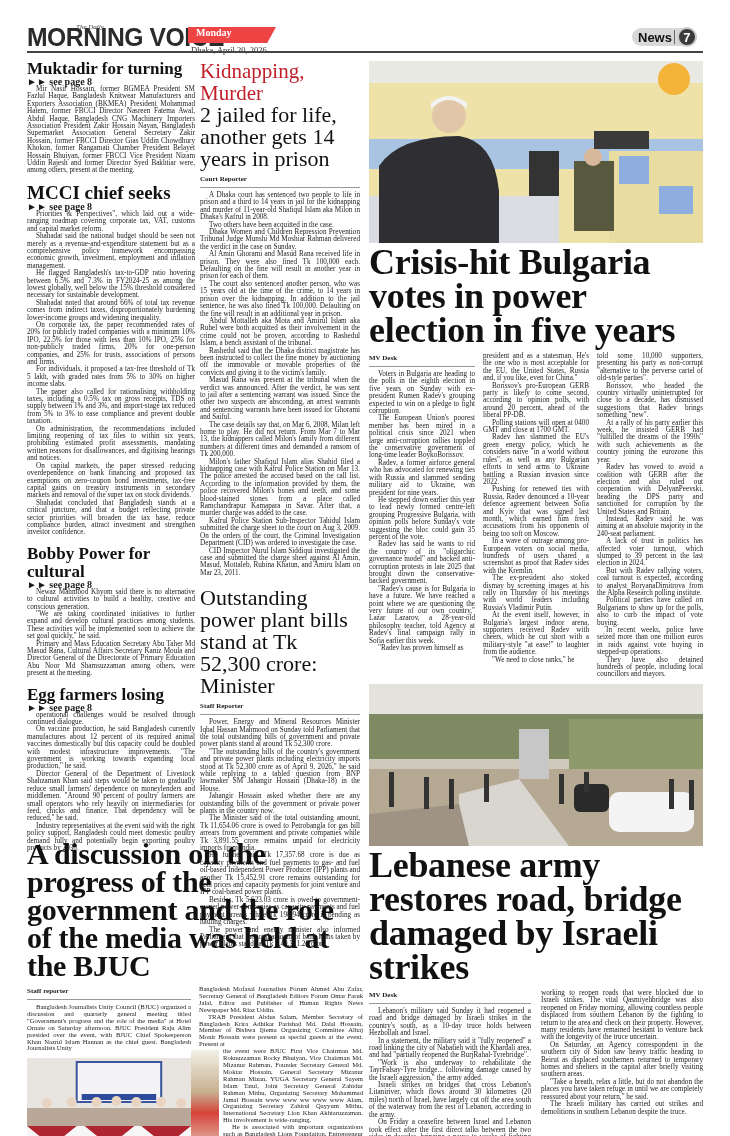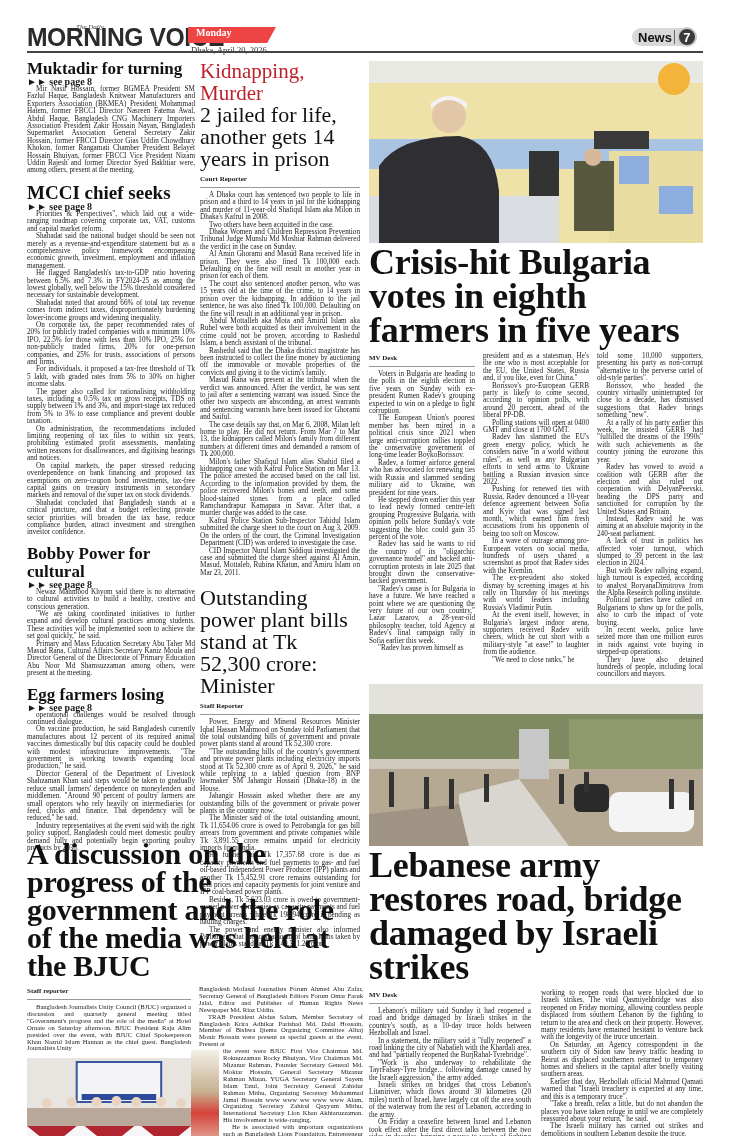--- a/index.html
+++ b/index.html
@@ -148,21 +148,21 @@
     <circle cx="80" cy="55" r="17" fill="#e2c6a8"></circle>
     <path d="M62 48 Q80 30 98 48 L98 42 Q80 28 62 42 Z" fill="#f2f2f2"></path>
     <rect x="205" y="100" width="40" height="70" fill="#58583e"></rect>
     <circle cx="224" cy="96" r="9" fill="#d8b89a"></circle>
     <rect x="160" y="90" width="30" height="45" fill="#333"></rect>
     <rect x="225" y="70" width="55" height="18" fill="#3a3a3a"></rect>
   </svg>
 </div>
 
 <article class="col" style="left:369px; top:245px; width:334px;">
-  <h1 class="hl-xl">Crisis-hit Bulgaria votes in eighth farmers in five years</h1>
+  <h1 class="hl-xl">Crisis-hit Bulgaria votes in power election in five years</h1>
   <div class="three-col" style="margin-top:6px;">
     <div class="body">
       <div class="byline">MV Desk</div>
       <p>Voters in Bulgaria are heading to the polls in the eighth election in five years on Sunday with ex-president Rumen Radev's grouping expected to win on a pledge to fight corruption.</p>
       <p>The European Union's poorest member has been mired in a political crisis since 2021 when large anti-corruption rallies toppled the conservative government of long-time leader BoykoBorissov.</p>
       <p>Radev, a former airforce general who has advocated for renewing ties with Russia and slammed sending military aid to Ukraine, was president for nine years.</p>
       <p>He stepped down earlier this year to lead newly formed centre-left grouping Progressive Bulgaria, with opinion polls before Sunday's vote suggesting the bloc could gain 35 percent of the vote.</p>
       <p>Radev has said he wants to rid the country of its "oligarchic governance model" and backed anti-corruption protests in late 2025 that brought down the conservative-backed government.</p>
       <p>"Radev's cause is for Bulgaria to have a future. We have reached a point where we are questioning the very future of our own country," Lazar Lazarov, a 28-year-old philosophy teacher, told Agency at Radev's final campaign rally in Sofia earlier this week.</p>
       <p>"Radev has proven himself as</p>
@@ -178,21 +178,21 @@
       <p>At the event itself, however, in Bulgaria's largest indoor arena, supporters received Radev with cheers, which he cut short with a military-style "at ease!" to laughter from the audience.</p>
       <p>"We need to close ranks," he</p>
     </div>
     <div class="body">
       <p style="text-indent:0">told some 10,000 supporters, presenting his party as non-corrupt "alternative to the perverse cartel of old-style parties".</p>
       <p>Borissov, who headed the country virtually uninterrupted for close to a decade, has dismissed suggestions that Radev brings something "new".</p>
       <p>At a rally of his party earlier this week, he insisted GERB had "fulfilled the dreams of the 1990s" with such achievements as the country joining the eurozone this year.</p>
       <p>Radev has vowed to avoid a coalition with GERB after the election and also ruled out cooperation with DelyanPeevski, heading the DPS party and sanctioned for corruption by the United States and Britain.</p>
       <p>Instead, Radev said he was aiming at an absolute majority in the 240-seat parliament.</p>
       <p>A lack of trust in politics has affected voter turnout, which slumped to 39 percent in the last election in 2024.</p>
-      <p>But with Radev rallying expand, high turnout is expected, according to analyst BoryanaDimitrova from the Alpha Research polling institute.</p>
+      <p>But with Radev rallying voters, coal turnout is expected, according to analyst BoryanaDimitrova from the Alpha Research polling institute.</p>
       <p>Political parties have called on Bulgarians to show up for the polls, also to curb the impact of vote buying.</p>
       <p>In recent weeks, police have seized more than one million euros in raids against vote buying in stepped-up operations.</p>
       <p>They have also detained hundreds of people, including local councillors and mayors.</p>
     </div>
   </div>
 </article>
 
 <div class="photo" style="left:369px; top:684px; width:334px; height:162px;">
   <svg width="334" height="162" viewBox="0 0 334 162">
     <rect width="334" height="162" fill="#cfc9bd"></rect>
@@ -225,21 +225,20 @@
       <div class="byline">MV Desk</div>
       <p>Lebanon's military said Sunday it had reopened a road and bridge damaged by Israeli strikes in the country's south, as a 10-day truce holds between Hezbollah and Israel.</p>
       <p>In a statement, the military said it "fully reopened" a road linking the city of Nabatieh with the Khardali area, and had "partially reopened the BurjRahal-Tyrebridge".</p>
       <p>"Work is also underway to rehabilitate the TayrFalsay-Tyre bridge... following damage caused by the Israeli aggression," the army added.</p>
       <p>Israeli strikes on bridges that cross Lebanon's Litaniriver, which flows around 30 kilometres (20 miles) north of Israel, have largely cut off the area south of the waterway from the rest of Lebanon, according to the army.</p>
       <p>On Friday a ceasefire between Israel and Lebanon took effect after the first direct talks between the two sides in decades, bringing a pause to weeks of fighting between Israel and Hezbollah that has killed nearly 2,300 people and displaced more than a million. Since the truce began, Lebanon's military and local authorities have been</p>
     </div>
     <div class="body">
       <p style="text-indent:0">working to reopen roads that were blocked due to Israeli strikes. The vital Qasmiyehbridge was also reopened on Friday morning, allowing countless people displaced from southern Lebanon by the fighting to return to the area and check on their property. However, many residents have remained hesitant to venture back with the longevity of the truce uncertain.</p>
       <p>On Saturday, an Agency correspondent in the southern city of Sidon saw heavy traffic heading to Beirut as displaced southerners returned to temporary homes and shelters in the capital after briefly visiting southern areas.</p>
-      <p>Earlier that day, Hezbollah official Mahmud Qamati warned that "Israeli treachery is expected at any time, and this is a temporary truce".</p>
       <p>"Take a breath, relax a little, but do not abandon the places you have taken refuge in until we are completely reassured about your return," he said.</p>
       <p>The Israeli military has carried out strikes and demolitions in southern Lebanon despite the truce.</p>
 
     </div>
   </div>
 </article>
 
 <article class="col" style="left:27px; top:840px; width:336px;">
   <h1 class="hl-xl" style="font-size:30px; line-height:28px;">A discussion on the progress of the government and the role of the media was held at the BJUC</h1>
   <div class="two-col" style="margin-top:6px; column-gap:8px;">

